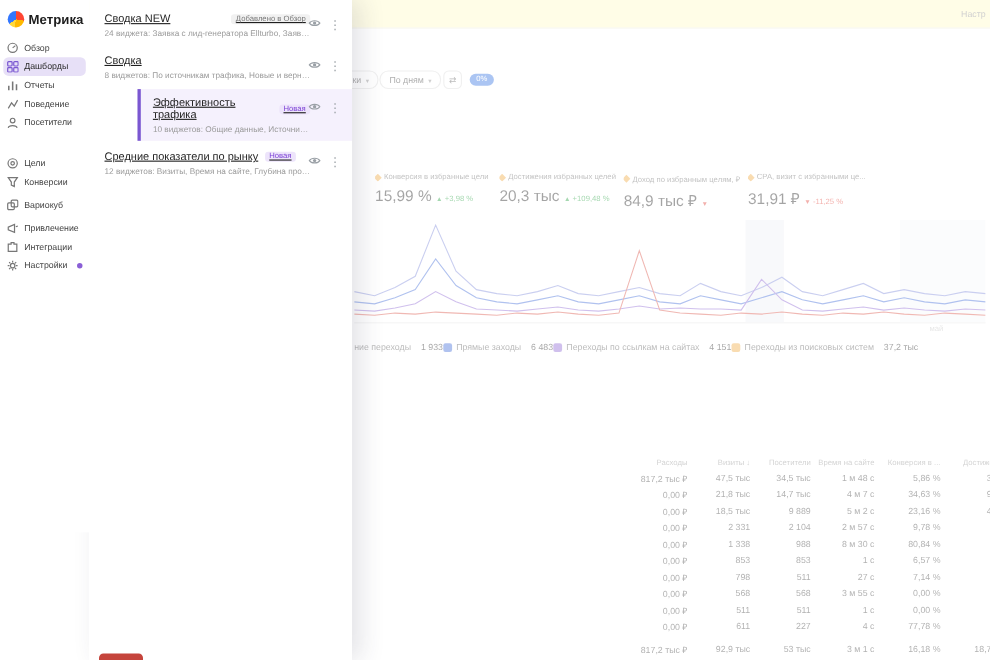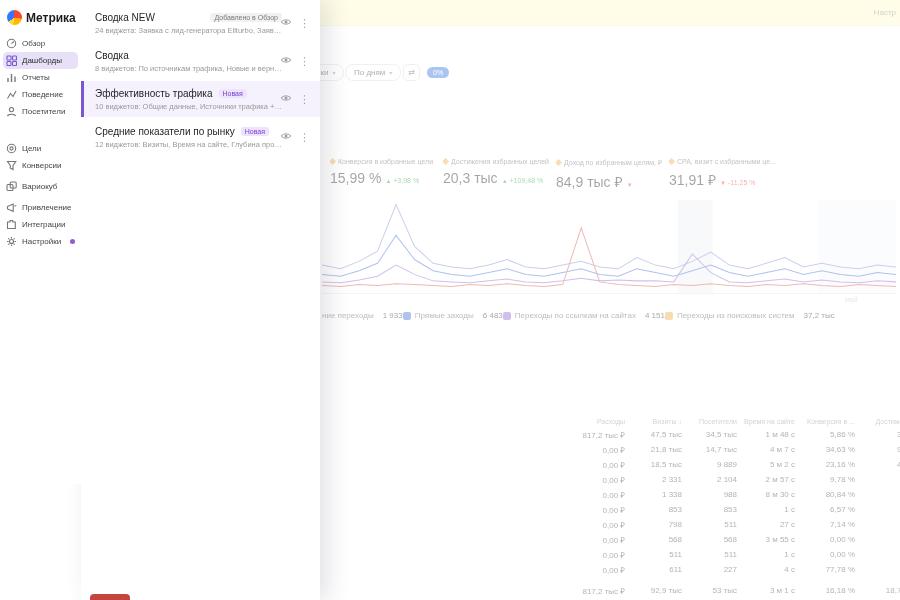--- a/index.html
+++ b/index.html
@@ -12,21 +12,21 @@
   .m-top { position:absolute; left:0; top:0; right:0; height:26px; background:#fef9c3; border-bottom:1px solid #ececec; }
   .m-top-right { position:absolute; right:4px; top:8px; font-size:8px; color:#8a8a8a; white-space:nowrap; }
   .toolbar { position:absolute; top:64px; left:0; right:0; height:22px; }
   .dd { position:absolute; display:inline-flex; align-items:center; gap:4px; border:1px solid #d9d9d9;
         border-radius:8px; padding:3px 8px; font-size:8px; color:#333; background:#fff; white-space:nowrap; }
   .dd .caret { font-size:6px; color:#888; }
   .icon-btn { position:absolute; width:17px; height:17px; border:1px solid #d9d9d9; border-radius:5px;
         display:flex; align-items:center; justify-content:center; font-size:8px; color:#555; background:#fff; }
   .pill { position:absolute; background:#2f6fe0; color:#fff; font-size:7px; padding:2px 6px; border-radius:9px; }
 
-  .cards { position:absolute; left:249px; top:158px; display:flex; gap:6px; }
+  .cards { position:absolute; left:260px; top:158px; display:flex; gap:6px; }
   .card { width:107px; }
   .card-label { font-size:7px; color:#666; display:flex; align-items:center; gap:3px;
         white-space:nowrap; overflow:hidden; }
   .diamond { width:5px; height:5px; transform:rotate(45deg); flex:none; }
   .card-value { margin-top:5px; display:flex; align-items:baseline; gap:4px; white-space:nowrap; }
   .cv { font-size:14px; color:#1d1d1d; }
   .delta { font-size:7px; }
   .delta .arr { font-size:6px; }
   .delta.up { color:#1f9d3a; } .delta.down { color:#e03a30; }
 
@@ -46,22 +46,22 @@
   .tc { font-size:8px; color:#3c3c3c; text-align:right; white-space:nowrap; }
   .totals { position:absolute; left:484px; top:583px; width:352px; }
   .rows { position:absolute; left:484px; top:427px; width:352px; }
 
   .scrim { position:absolute; inset:0; background:rgba(255,255,255,.6); z-index:5; }
 
   
   .panel { position:absolute; left:81px; top:0; width:239px; height:600px; background:#fff; z-index:15;
         box-shadow:8px 0 22px rgba(50,50,80,.14); padding-top:5px; }
   .p-item { position:relative; padding:7px 38px 6px 14px; margin-bottom:2px; cursor:pointer; }
-  .p-item.selected { background:#f5f1fd; border-left:3px solid #7a57d1; padding-left:11px; }
-  .p-title { display:flex; align-items:center; gap:6px; font-size:10px; color:#1f1f1f; }
+  .p-item.selected { background:#f5f1fd; border-left:3px solid #7a57d1; padding-left:11px;margin-left:44px; }
+  .p-title { display:flex; align-items:center; gap:6px; font-size:10px; color:#1f1f1f;text-decoration:underline; }
   .badge-gray { margin-left:auto; font-size:7px; color:#777; background:#f1f1f1; border-radius:3px; padding:1px 4px; white-space:nowrap; }
   .badge-new { font-size:7px; color:#7a3fd4; background:#ede4fb; border-radius:3px; padding:1px 4px; white-space:nowrap; }
   .p-desc { margin-top:3px; font-size:7.5px; color:#9a9a9a; white-space:nowrap; overflow:hidden; text-overflow:ellipsis; }
   .p-icons { position:absolute; right:10px; top:9px; display:flex; align-items:center; gap:7px; }
   .kebab { color:#9aa0a6; font-size:11px; line-height:1; }
   .create-btn { position:absolute; left:9px; bottom:-9px; width:40px; height:15px; background:#c5443c; border-radius:4px; }
 
   
   .sidebar { position:absolute; left:0; top:0; width:81px; height:484px; background:#fff; z-index:20; padding-top:8px; }
   .logo { display:flex; align-items:center; gap:4px; padding:2px 7px 10px; }

